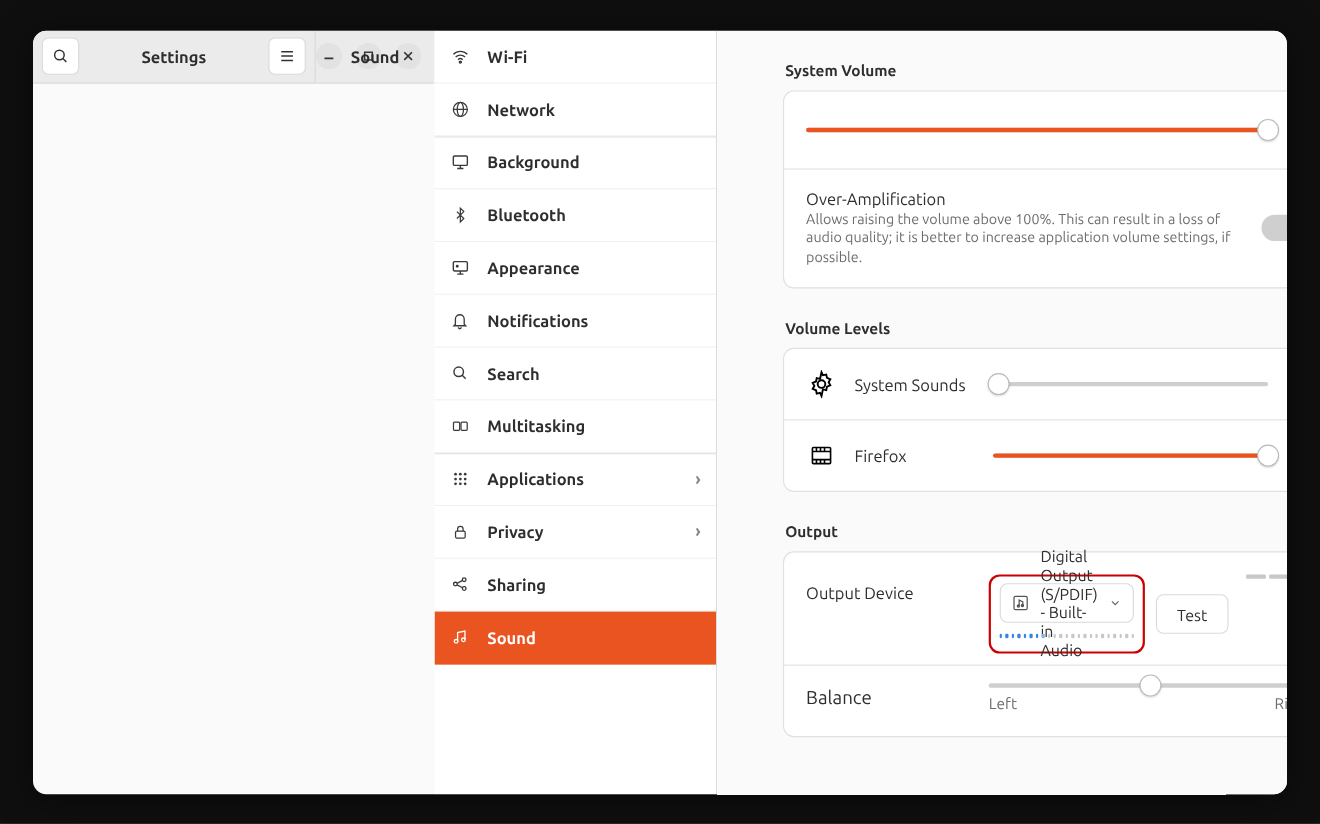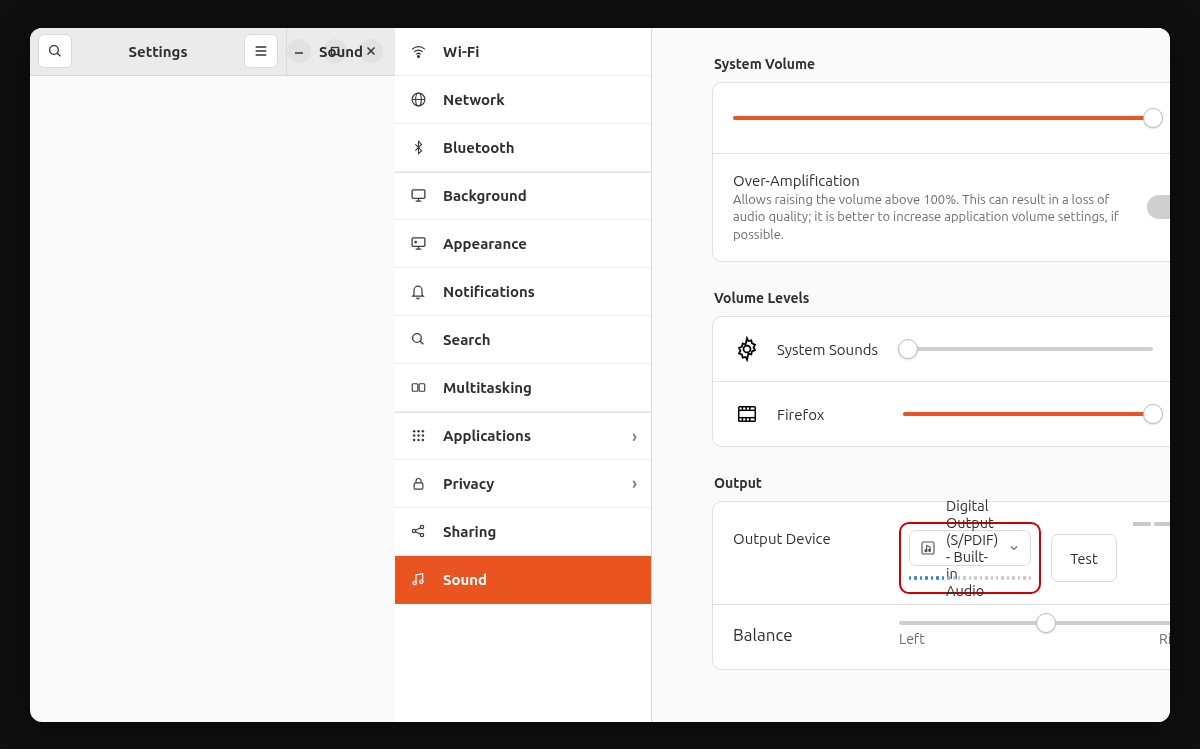--- a/index.html
+++ b/index.html
@@ -123,21 +123,21 @@
   .dropdown .dd-icon{color:#555;}
   .dropdown .dd-label{flex:1;}
   .dropdown .dd-arrow{color:#666;}
   .level-meter{height:6px;display:flex;gap:3px;}
   .level-meter .seg{flex:1;height:4px;border-radius:1px;background:#c8c8c8;}
   .level-meter .seg.on{background:var(--blue);}
   .level-meter .seg.mid{background:#7fb8ef;}
   .level-trail{height:4px;display:flex;gap:3px;width:60px;}
   .level-trail .seg{flex:1;background:#c8c8c8;border-radius:1px;}
   .test-btn{
-    height:48px;padding:0 18px;border:1px solid var(--border);border-radius:7px;
+    height:36px;padding:0 18px;border:1px solid var(--border);border-radius:7px;
     background:#fff;font-size:14.5px;cursor:pointer;color:var(--text);
   }
   .balance-row{display:flex;align-items:center;gap:16px;padding:16px 20px 22px 20px;}
   .balance-label{width:150px;font-size:17px;color:var(--text);}
   .balance-slider-wrap{flex:1;}
   .balance-track{
     height:4px;background:#cfcfcf;border-radius:2px;position:relative;margin-bottom:6px;
   }
   .balance-track .thumb{
     position:absolute;top:50%;left:50%;width:20px;height:20px;border-radius:50%;
@@ -211,37 +211,37 @@
         <div class="side-item">
           <span class="icon">
             <svg width="17" height="17" viewBox="0 0 24 24" fill="none" stroke="currentColor" stroke-width="1.6">
               <circle cx="12" cy="12" r="9"></circle>
               <ellipse cx="12" cy="12" rx="4" ry="9"></ellipse>
               <line x1="3" y1="12" x2="21" y2="12"></line>
             </svg>
           </span>
           <span class="label">Network</span>
         </div>
-        <div class="side-item">
-          <span class="icon">
-            <svg width="15" height="17" viewBox="0 0 24 24" fill="none" stroke="currentColor" stroke-width="1.8">
-              <path d="M7 7l10 10-5 5V2l5 5L7 17"></path>
-            </svg>
-          </span>
-          <span class="label">Bluetooth</span>
-        </div>
         <div class="side-item sep-top">
           <span class="icon">
             <svg width="17" height="17" viewBox="0 0 24 24" fill="none" stroke="currentColor" stroke-width="1.8">
               <rect x="3" y="4" width="18" height="12" rx="1.5"></rect>
               <line x1="8" y1="20" x2="16" y2="20"></line>
               <line x1="12" y1="16" x2="12" y2="20"></line>
             </svg>
           </span>
           <span class="label">Background</span>
+        </div>
+        <div class="side-item">
+          <span class="icon">
+            <svg width="15" height="17" viewBox="0 0 24 24" fill="none" stroke="currentColor" stroke-width="1.8">
+              <path d="M7 7l10 10-5 5V2l5 5L7 17"></path>
+            </svg>
+          </span>
+          <span class="label">Bluetooth</span>
         </div>
         <div class="side-item">
           <span class="icon">
             <svg width="17" height="17" viewBox="0 0 24 24" fill="none" stroke="currentColor" stroke-width="1.8">
               <rect x="3" y="4" width="18" height="12" rx="1.5"></rect>
               <circle cx="8" cy="10" r="1" fill="currentColor"></circle>
               <path d="M8 20h8"></path>
               <path d="M12 16v4"></path>
             </svg>
           </span>

